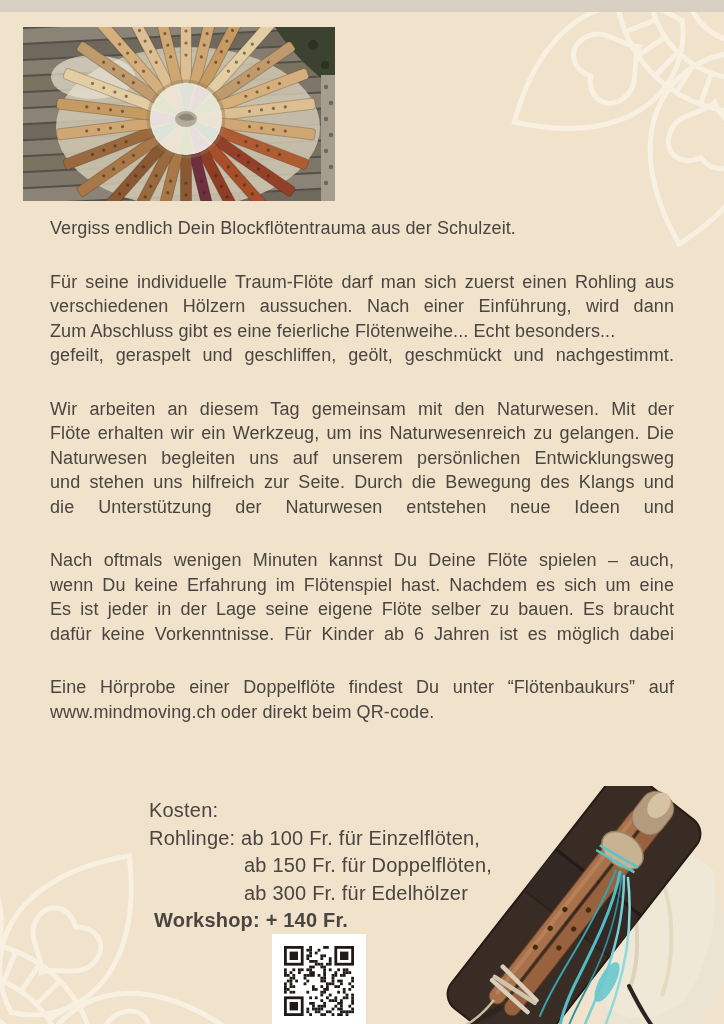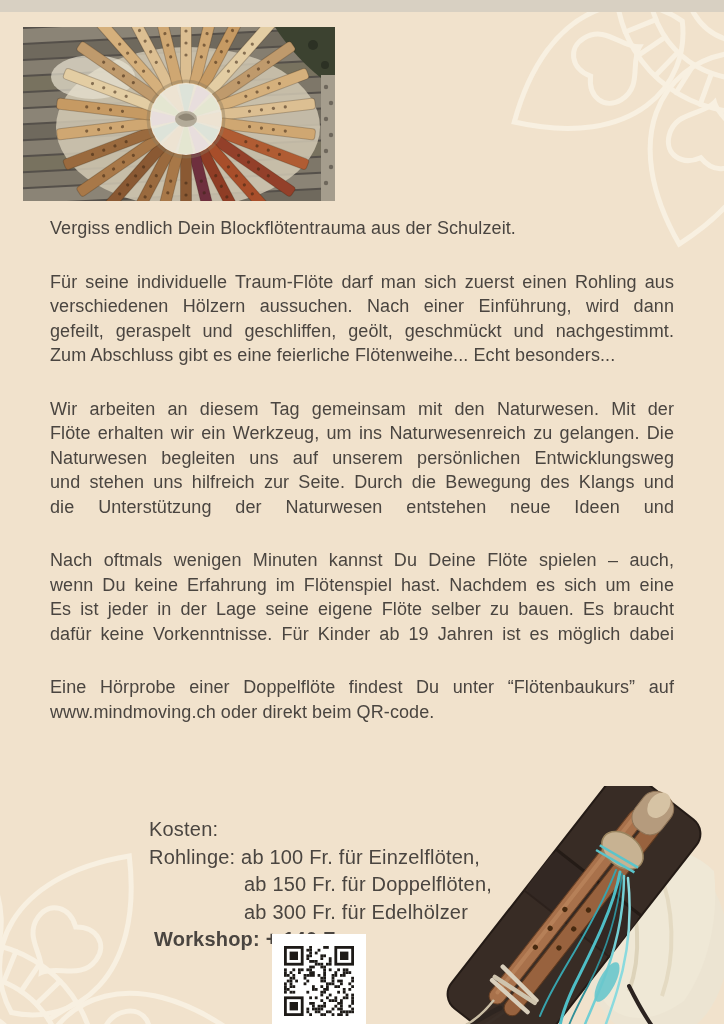--- a/index.html
+++ b/index.html
@@ -22,21 +22,21 @@
   .body-text{
     position:absolute;left:50px;top:204px;width:624px;
     font-size:18px;letter-spacing:.1px;
   }
   .bline{line-height:24.5px;text-align:left;white-space:normal;}
   .bline.just{text-align:justify;text-align-last:justify;}
   .para{margin-top:29px;}
   .para:first-child{margin-top:0;}
   .para.attached{margin-top:0;}
   .pricing{
-    position:absolute;left:149px;top:804px;
+    position:absolute;left:149px;top:785px;
     font-size:20px;line-height:27.5px;letter-spacing:.2px;
   }
   .pricing .indent{padding-left:95px;}
   .pricing .workshop{font-weight:bold;margin-left:5px;}
   .qr-box{
     position:absolute;left:272px;top:922px;width:94px;height:94px;
     background:#ffffff;display:flex;align-items:center;justify-content:center;
   }
   .flute-photo{
     position:absolute;left:424px;top:774px;width:300px;height:250px;
@@ -385,37 +385,37 @@
       </svg>
   </div>
 
   <div class="body-text" id="body-text">
       <div class="para">
         <div class="bline">Vergiss endlich Dein Blockflötentrauma aus der Schulzeit.</div>
       </div>
       <div class="para">
         <div class="bline just">Für seine individuelle Traum-Flöte darf man sich zuerst einen Rohling aus</div>
         <div class="bline just">verschiedenen Hölzern aussuchen. Nach einer Einführung, wird dann</div>
+        <div class="bline">Zum Abschluss gibt es eine feierliche Flötenweihe... Echt besonders...</div>
         <div class="bline just">gefeilt, geraspelt und geschliffen, geölt, geschmückt und nachgestimmt.</div>
-        <div class="bline">Zum Abschluss gibt es eine feierliche Flötenweihe... Echt besonders...</div>
       </div>
       <div class="para">
         <div class="bline just">Wir arbeiten an diesem Tag gemeinsam mit den Naturwesen. Mit der</div>
         <div class="bline just">Flöte erhalten wir ein Werkzeug, um ins Naturwesenreich zu gelangen. Die</div>
         <div class="bline just">Naturwesen begleiten uns auf unserem persönlichen Entwicklungsweg</div>
         <div class="bline just">und stehen uns hilfreich zur Seite. Durch die Bewegung des Klangs und</div>
         <div class="bline just">die Unterstützung der Naturwesen entstehen neue Ideen und</div>
       </div>
       <div class="para">
         <div class="bline just">Nach oftmals wenigen Minuten kannst Du Deine Flöte spielen – auch,</div>
         <div class="bline just">wenn Du keine Erfahrung im Flötenspiel hast. Nachdem es sich um eine</div>
       </div>
       <div class="para attached">
         <div class="bline just">Es ist jeder in der Lage seine eigene Flöte selber zu bauen. Es braucht</div>
-        <div class="bline just">dafür keine Vorkenntnisse. Für Kinder ab 19 Jahren ist es möglich dabei</div>
+        <div class="bline just">dafür keine Vorkenntnisse. Für Kinder ab 6 Jahren ist es möglich dabei</div>
       </div>
       <div class="para">
         <div class="bline just">Eine Hörprobe einer Doppelflöte findest Du unter “Flötenbaukurs” auf</div>
         <div class="bline">www.mindmoving.ch oder direkt beim QR-code.</div>
       </div>
     </div>
 
   <div class="pricing">
     <div>Kosten:</div>
     <div>Rohlinge: ab 100 Fr. für Einzelflöten,</div>

